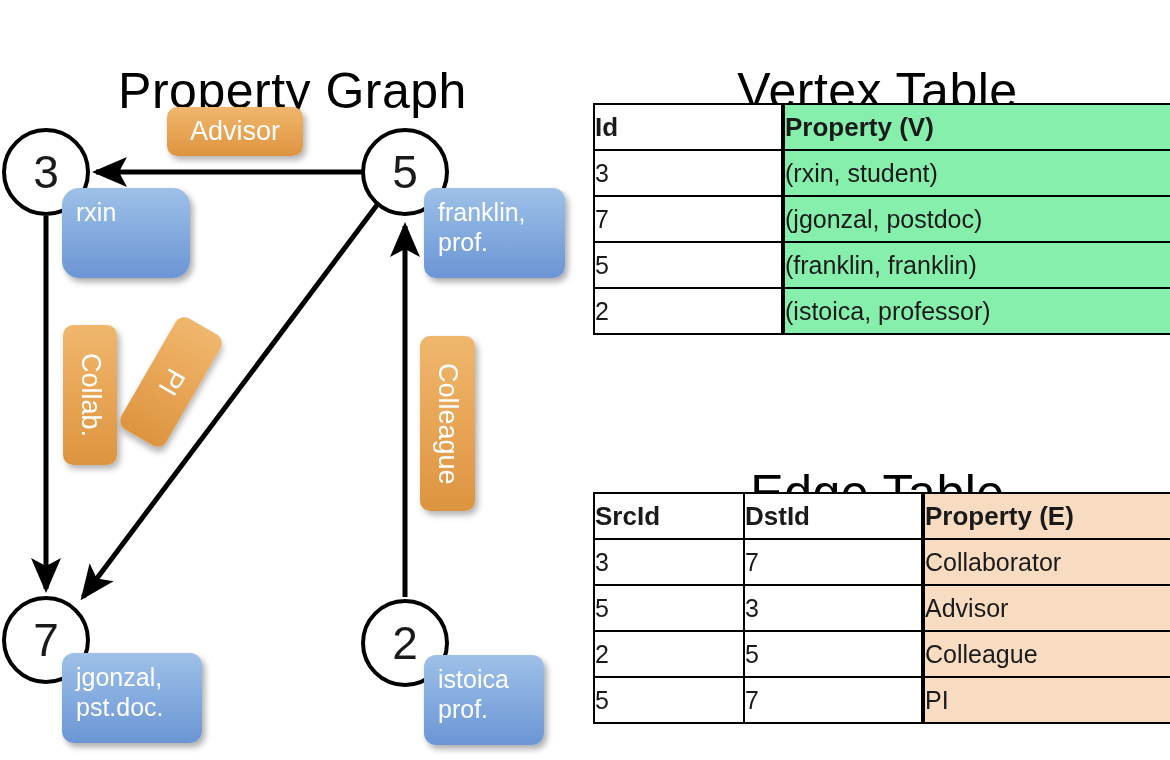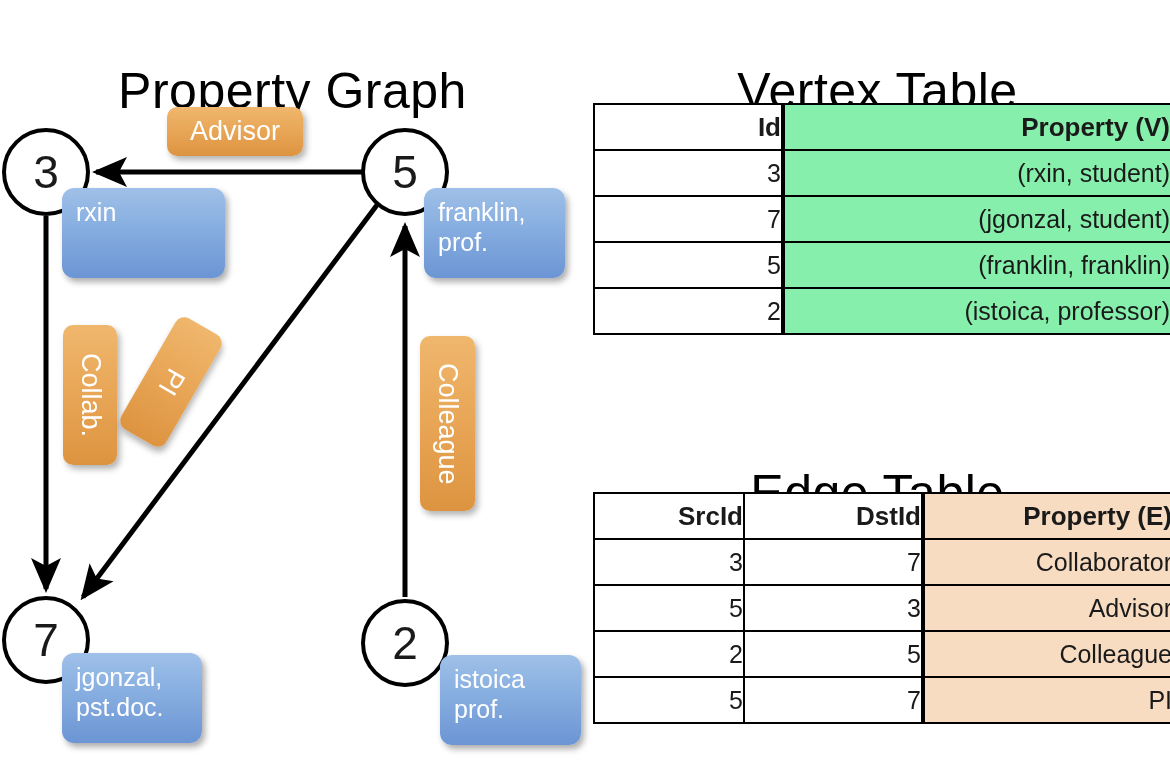--- a/index.html
+++ b/index.html
@@ -74,24 +74,24 @@
     background: linear-gradient(180deg, #9fc0e8 0%, #8cb2e2 35%, #6b95d4 100%);
     box-shadow: 3px 4px 6px rgba(0,0,0,0.33);
     color: #ffffff;
     font-size: 25px;
     font-weight: 300;
     line-height: 1.18;
     padding: 10px 0 0 14px;
     box-sizing: border-box;
     z-index: 5;
   }
-  #prop-rxin     { left: 62px;  top: 188px; width: 163px; height: 90px; }
+  #prop-rxin     { left: 62px;  top: 188px; width: 128px; height: 90px; border-radius: 17px; }
   #prop-franklin { left: 424px; top: 188px; width: 141px; height: 90px; }
   #prop-jgonzal  { left: 62px;  top: 653px; width: 140px; height: 90px; }
-  #prop-istoica  { left: 440px; top: 655px; width: 141px; height: 90px; }
+  #prop-istoica  { left: 424px; top: 655px; width: 120px; height: 90px; }
 
   
   .edge-label {
     position: absolute;
     border-radius: 10px;
     background: linear-gradient(180deg, #efb76d 0%, #e9a758 45%, #dd9440 100%);
     box-shadow: 3px 4px 6px rgba(0,0,0,0.30);
     color: #ffffff;
     font-size: 27px;
     font-weight: 300;
@@ -130,21 +130,21 @@
   
   .data-table {
     position: absolute;
     border-collapse: collapse;
     table-layout: fixed;
     font-size: 25px;
     font-weight: 300;
   }
   .data-table td, .data-table th {
     border: 2px solid #000000;
-    text-align: right;
+    text-align: left;
     padding: 0;
     height: 44px;
     color: #1a1a1a;
     font-weight: 300;
   }
   .data-table th {
     font-weight: 700;
     font-size: 26px;
   }
   .data-table .col-key { background: #ffffff; }
@@ -235,21 +235,21 @@
       <th class="col-prop">Property (V)</th>
     </tr>
   </thead>
   <tbody>
     <tr>
       <td class="col-id col-key">3</td>
       <td class="col-prop">(rxin, student)</td>
     </tr>
     <tr>
       <td class="col-id col-key">7</td>
-      <td class="col-prop">(jgonzal, student)</td>
+      <td class="col-prop">(jgonzal, postdoc)</td>
     </tr>
     <tr>
       <td class="col-id col-key">5</td>
       <td class="col-prop">(franklin, franklin)</td>
     </tr>
     <tr>
       <td class="col-id col-key">2</td>
       <td class="col-prop">(istoica, professor)</td>
     </tr>
   </tbody>

